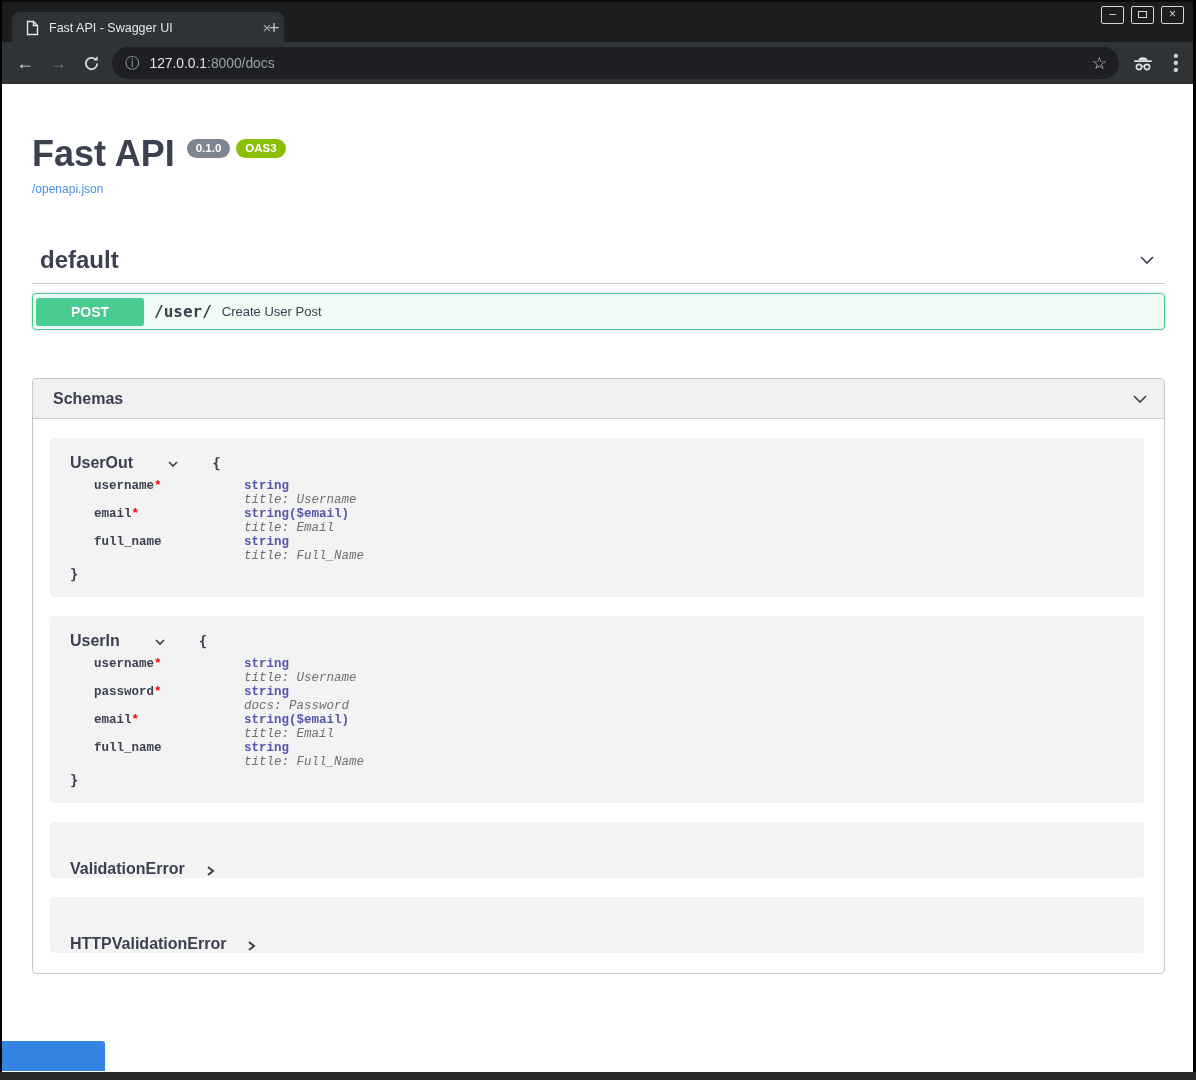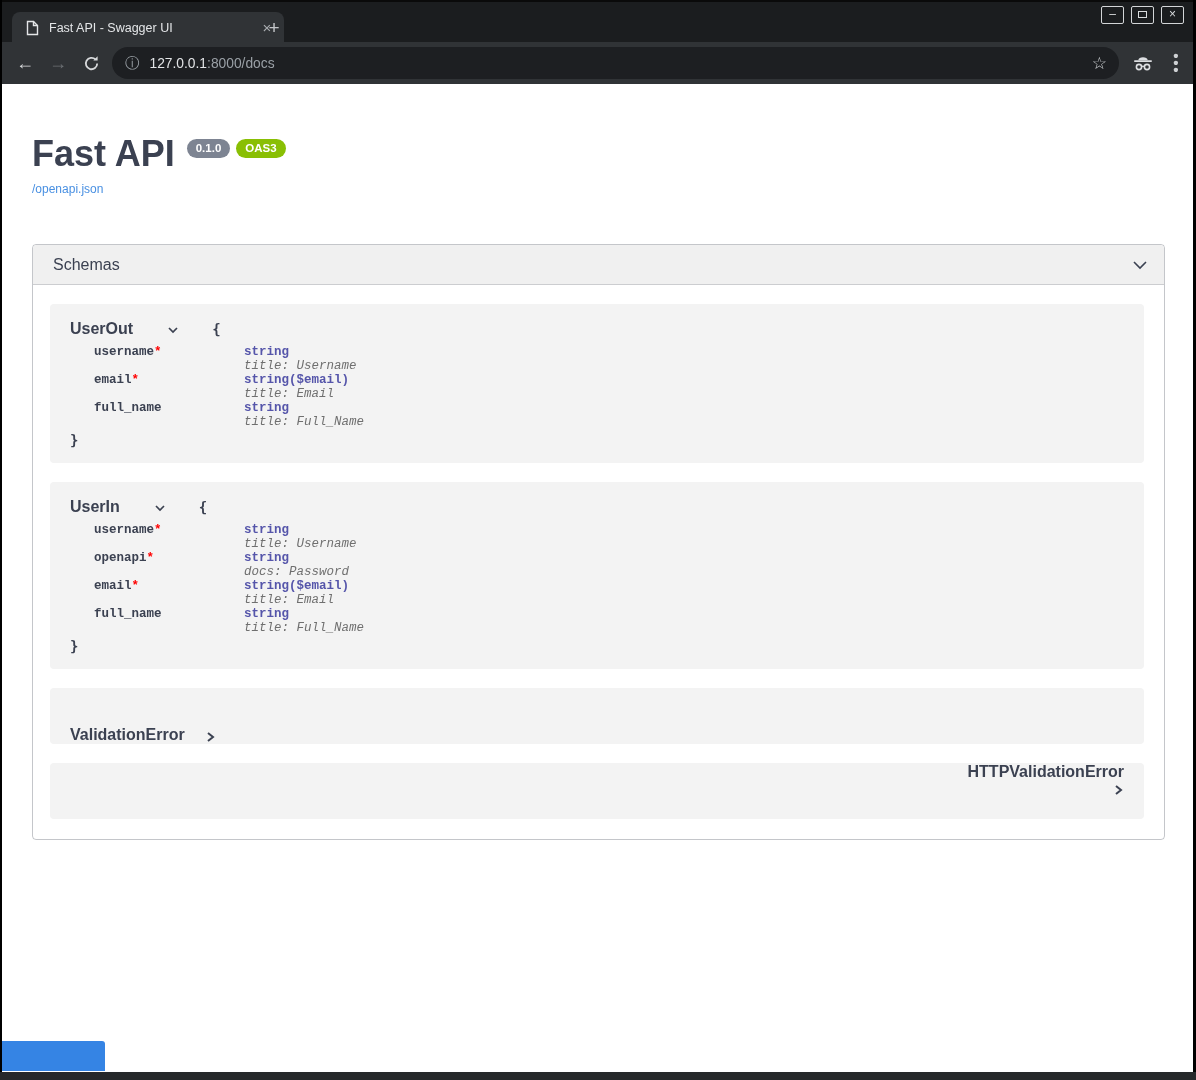--- a/index.html
+++ b/index.html
@@ -70,25 +70,25 @@
                color:#fff; font-size:14px; font-weight:bold; text-align:center; line-height:28px;
                text-shadow:0 1px 0 rgba(0,0,0,.1); }
   .op-path { font-family:"DejaVu Sans Mono", monospace; font-size:16px; font-weight:600; color:#3b4151;
              margin-left:10px; }
   .op-summary { font-size:13px; color:#3b4151; margin-left:10px; }
 
   .models-section { margin-top:48px; border:1px solid rgba(59,65,81,.3); border-radius:4px; }
   .models-header { height:40px; background:#f0f0f0; border-bottom:1px solid rgba(59,65,81,.2);
                    border-radius:4px 4px 0 0; display:flex; align-items:center; justify-content:space-between;
                    padding:0 14px 0 20px; cursor:pointer; }
-  .models-title { font-size:16px; font-weight:normal; color:#3b4151; }
+  .models-title { font-size:16px; font-weight:bold; color:#3b4151; }
   .models-body { padding:19px 20px 20px 17px; }
 
   .model-box { background:#f3f3f3; border-radius:4px; padding:16px 20px 15px 20px; margin-bottom:19px; }
-  .model-box:last-child { margin-bottom:0;flex-direction:column; }
+  .model-box:last-child { margin-bottom:0; }
   .model-head { display:flex; align-items:center;gap:28px; }
   .model-title { font-size:16px; font-weight:bold; color:#3b4151; cursor:pointer; }
   .chev-sm { margin:2px 5px 0 6px; cursor:pointer; }
   .brace { font-family:"DejaVu Sans Mono", monospace; font-size:14px; font-weight:bold; color:#3b4151; }
   .model-close-brace { margin-top:3px; }
 
   table.props { border-collapse:collapse; margin:7px 0 0 24px; }
   table.props td { vertical-align:top; font-family:Liberation Mono, monospace; font-size:12.5px;
                    line-height:14px; padding:0; }
   td.pname { width:150px; font-weight:bold; color:#3b4151; }
@@ -159,20 +159,35 @@
   </div>
 
   <div class="content">
     <div class="wrap">
 
       <div class="info-block">
         <h2 class="api-title">Fast API</h2><span class="badges"><span class="badge badge-version">0.1.0</span><span class="badge badge-oas">OAS3</span></span>
         <a class="spec-link" href="#">/openapi.json</a>
       </div>
 
+      <div class="tag-section">
+        <div class="tag-header">
+          <span class="tag-title">default</span>
+          <svg width="20" height="20" viewBox="0 0 20 20">
+            <path d="M4 7 l6 6 l6 -6" fill="none" stroke="#3b4151" stroke-width="1.6"></path>
+          </svg>
+        </div>
+        <div class="tag-divider"></div>
+
+        <div class="opblock">
+          <span class="op-method">POST</span>
+          <span class="op-path">/user/</span>
+          <span class="op-summary">Create User Post</span>
+        </div>
+      </div>
 
       <div class="models-section">
         <div class="models-header">
           <span class="models-title">Schemas</span>
           <svg width="20" height="20" viewBox="0 0 20 20">
             <path d="M4 7 l6 6 l6 -6" fill="none" stroke="#3b4151" stroke-width="1.6"></path>
           </svg>
         </div>
 
         <div class="models-body">
@@ -224,21 +239,21 @@
             <table class="props">
               <tbody>
                   <tr>
                 <td class="pname"><span>username</span><span class="star">*</span></td>
                 <td>
                       <div class="ptype-line">string</div>
                     <div class="ptitle">title: Username</div>
                     </td>
               </tr>
               <tr>
-                <td class="pname"><span>openapi</span><span class="star">*</span></td>
+                <td class="pname"><span>password</span><span class="star">*</span></td>
                 <td>
                       <div class="ptype-line">string</div>
                     <div class="ptitle">docs: Password</div>
                     </td>
               </tr>
               <tr>
                 <td class="pname"><span>email</span><span class="star">*</span></td>
                 <td>
                       <div class="ptype-line">string($email)</div>
                     <div class="ptitle">title: Email</div>

